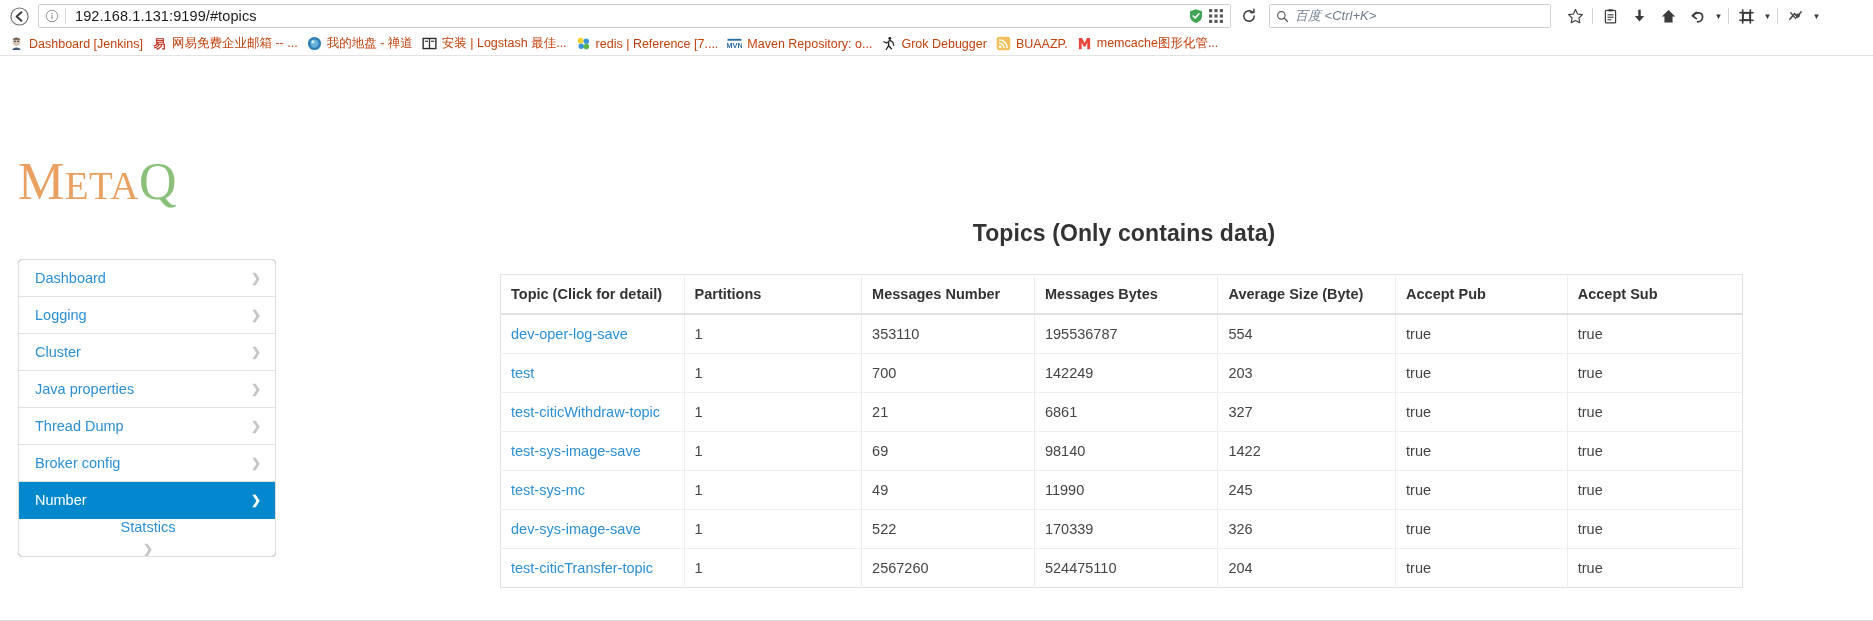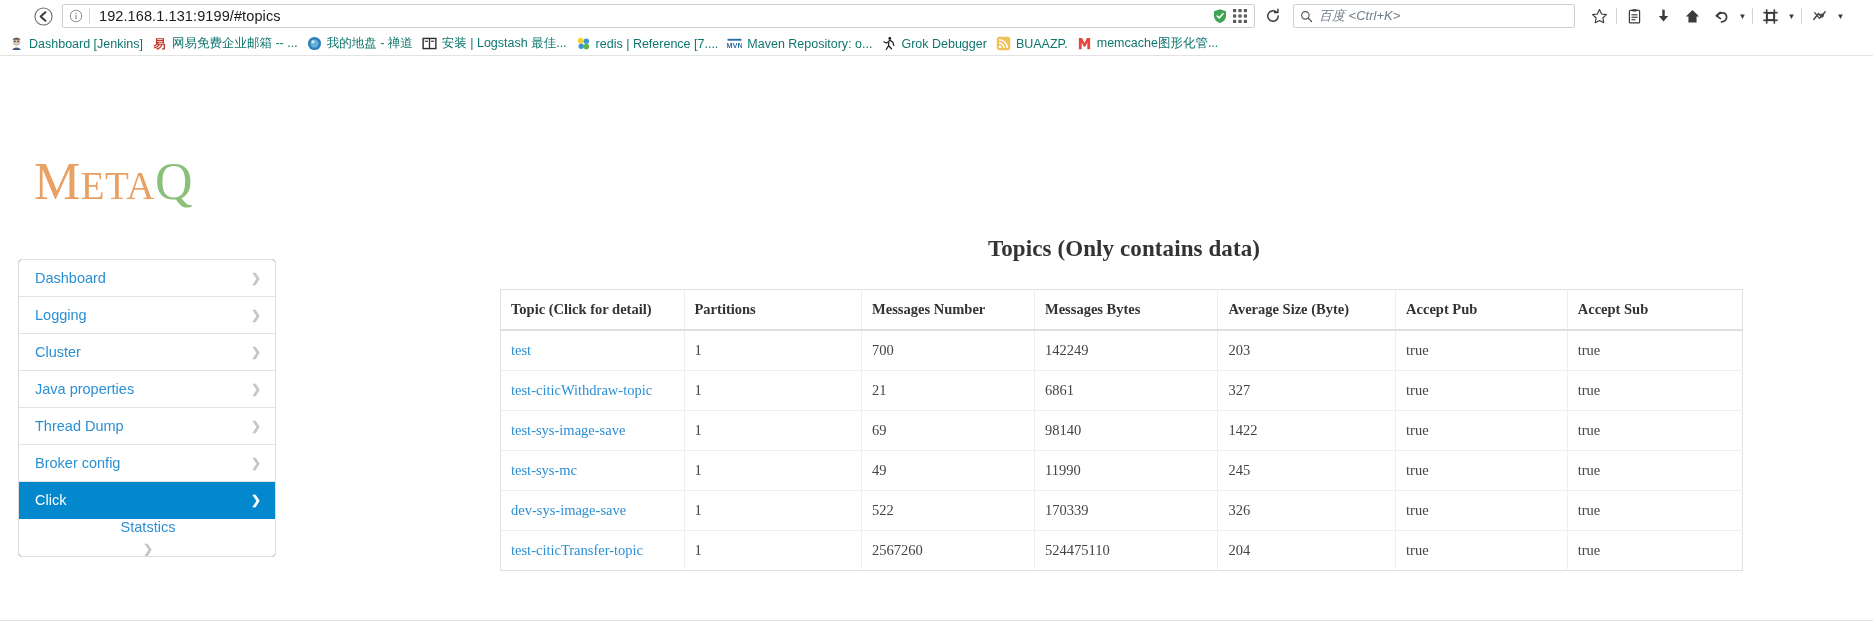--- a/index.html
+++ b/index.html
@@ -12,21 +12,20 @@
   }
 
   
   .browser-toolbar {
     height: 32px;
     display: flex;
     align-items: center;
     background: #ffffff;
     padding: 0 6px;
     gap: 2px;
-    margin-left: 24px;
   }
   .nav-btn {
     width: 26px; height: 26px;
     display: flex; align-items: center; justify-content: center;
     color: #3b3b3b;
     flex: 0 0 auto;
   }
   .url-wrap {
     flex: 0 0 1193px;
     height: 24px;
@@ -120,42 +119,42 @@
   }
   .bm {
     display: flex; align-items: center;
     gap: 5px;
     padding: 0 6px 0 3px;
     height: 22px;
     flex: 0 0 auto;
   }
   .bm-label {
     font-size: 12.5px;
-    color: #0f766e;
+    color: #c2410c;
     white-space: nowrap;
     text-align: center;
   }
   .favicon {
     width: 15px; height: 15px;
     flex: 0 0 auto;
     display:flex; align-items:center; justify-content:center;
     font-size: 11px;
     line-height: 1;
   }
 
   
   .page {
     height: 565px;
     background: #fff;
     position: relative;
     border-bottom: 1px solid #e0e0e0;
   }
   .logo {
     position: absolute;
-    left: 34px; top: 100px;
+    left: 18px; top: 100px;
     font-family: "Liberation Serif", serif;
     font-size: 52px;
     line-height: 1;
     letter-spacing: 0.5px;
     white-space: nowrap;
   }
   .logo .m { color:#e8a163; font-size: 52px; }
   .logo .eta { color:#e8a163; font-size: 39px; }
   .logo .q { color:#8ac07a; font-size: 52px; }
 
@@ -184,23 +183,22 @@
     color: #2b8fd4;
   }
   .side-chev { color: #c6c6c6; font-size: 12px; font-weight: bold; }
   .side-item.active { background: #0388ce; border-bottom-color:#0388ce; }
   .side-item.active .side-label { color: #ffffff; }
   .side-item.active .side-chev { color: #ffffff; }
 
   
   .main {
     position: absolute;
-    left: 500px; top: 180px;
+    left: 500px; top: 164px;
     width: 1248px;
-    font-family: Liberation Serif, serif;
   }
   .main-title {
     text-align: center;
     font-size: 23px;
     font-weight: bold;
     color: #333333;
     margin: 0 0 27px 0;
     letter-spacing: 0.1px;
   }
   table.topics {
@@ -497,21 +495,21 @@
     </div>
     <div class="side-item">
       <span class="side-label">Thread Dump</span>
       <span class="side-chev">❯</span>
     </div>
     <div class="side-item">
       <span class="side-label">Broker config</span>
       <span class="side-chev">❯</span>
     </div>
     <div class="side-item active">
-      <span class="side-label">Click</span>
+      <span class="side-label">Number</span>
       <span class="side-chev">❯</span>
     </div>
     <div class="side-item">
       <span class="side-label">Statstics</span>
       <span class="side-chev">❯</span>
     </div>
   </div>
 
   <div class="main">
     <h1 class="main-title">Topics (Only contains data)</h1>
@@ -523,20 +521,29 @@
           <th class="col-part">Partitions</th>
           <th class="col-msgs">Messages Number</th>
           <th class="col-bytes">Messages Bytes</th>
           <th class="col-avg">Average Size (Byte)</th>
           <th class="col-pub">Accept Pub</th>
           <th class="col-sub">Accept Sub</th>
         </tr>
       </thead>
       <tbody>
 
+        <tr>
+          <td class="topic-cell"><a href="#">dev-oper-log-save</a></td>
+          <td>1</td>
+          <td>353110</td>
+          <td>195536787</td>
+          <td>554</td>
+          <td>true</td>
+          <td>true</td>
+        </tr>
 
         <tr>
           <td class="topic-cell"><a href="#">test</a></td>
           <td>1</td>
           <td>700</td>
           <td>142249</td>
           <td>203</td>
           <td>true</td>
           <td>true</td>
         </tr>

